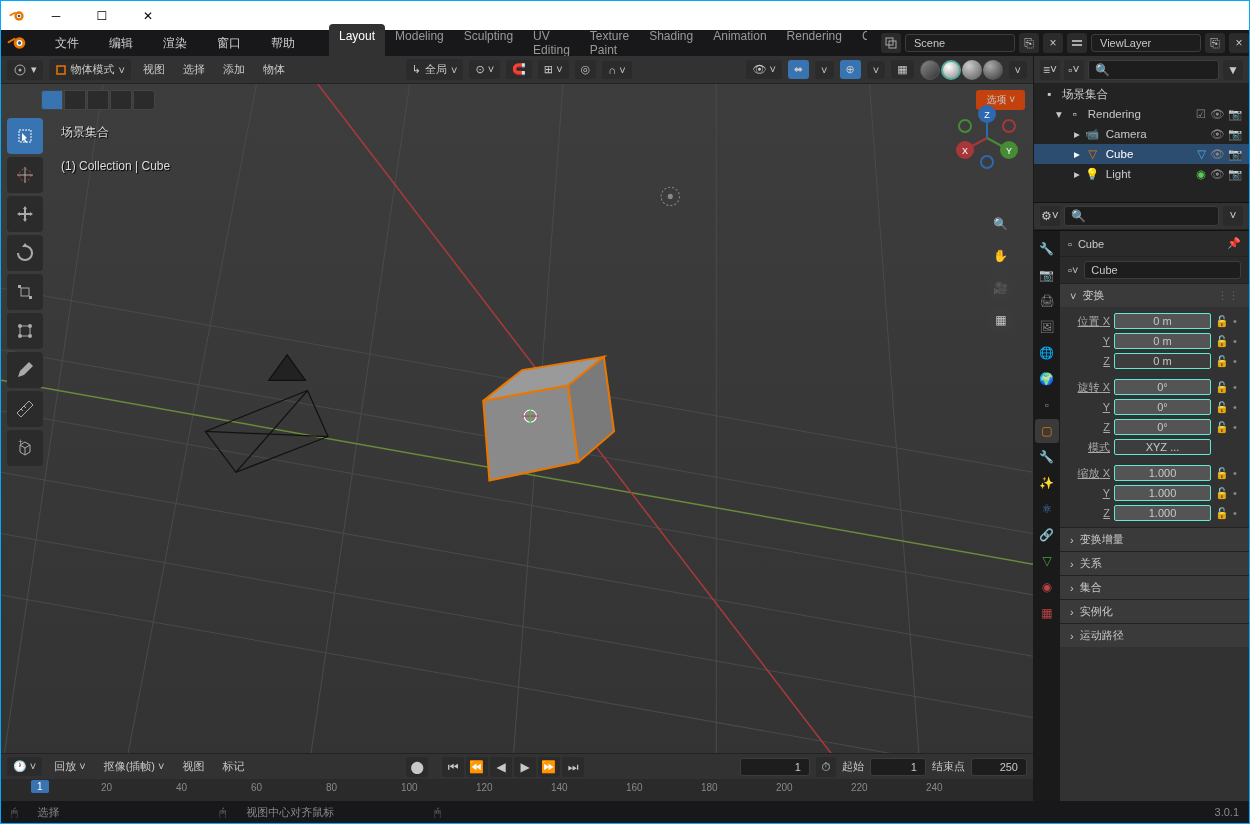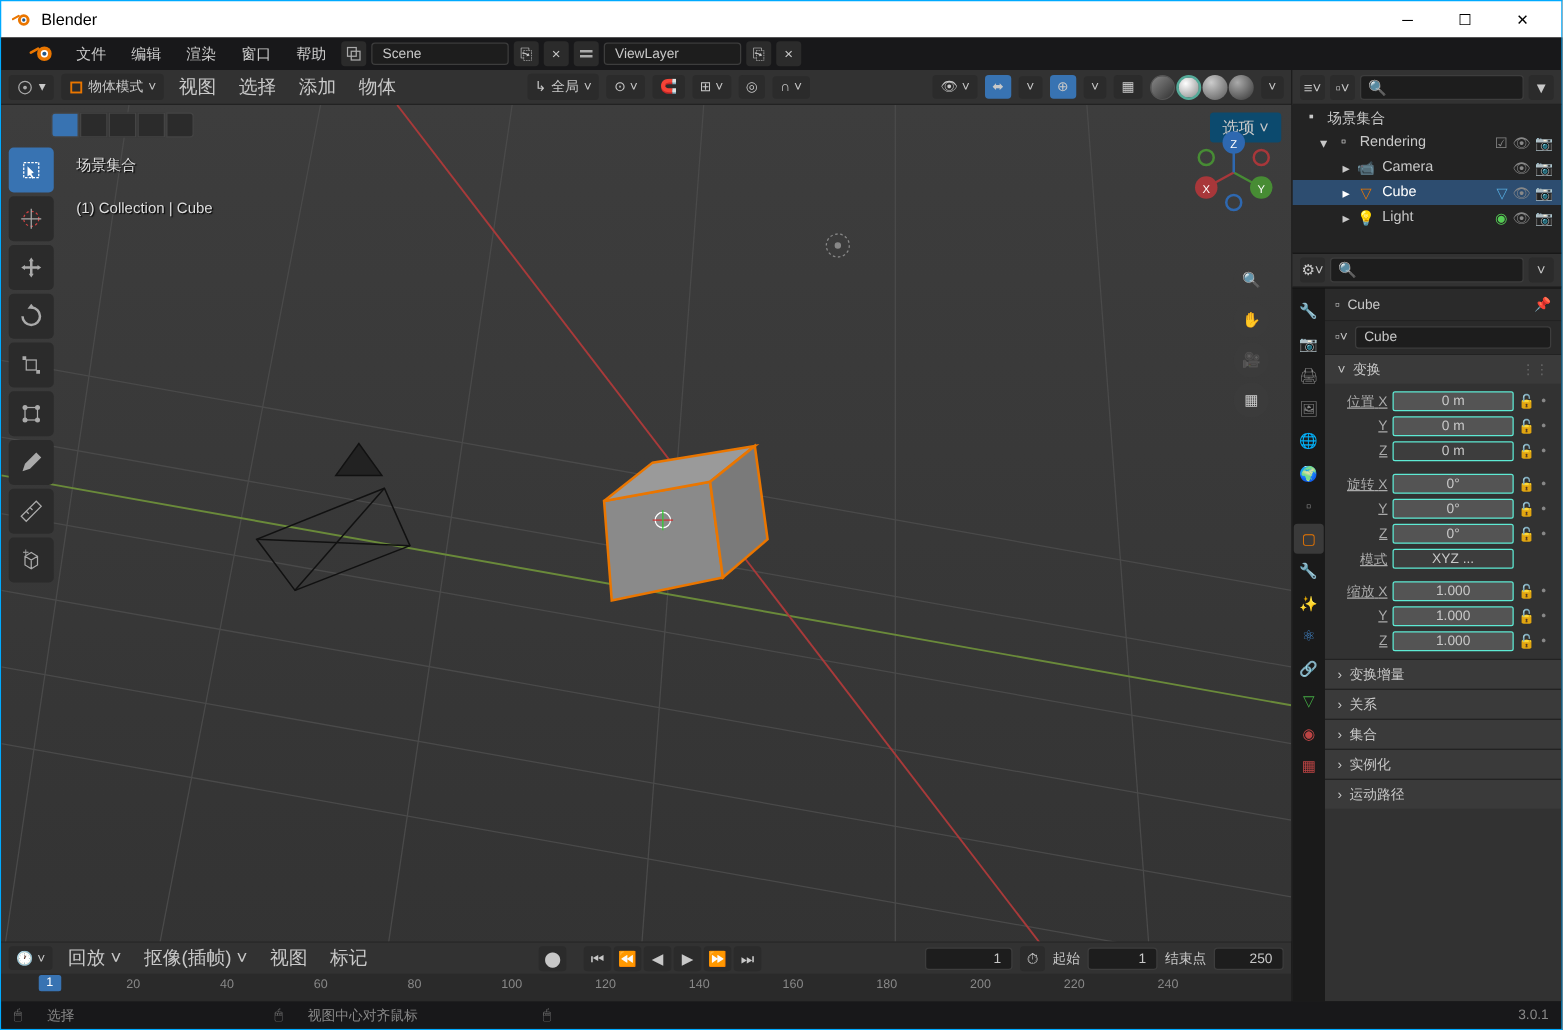--- a/index.html
+++ b/index.html
@@ -3,44 +3,44 @@
 <meta charset="utf-8">
 <style>
 * { margin:0; padding:0; box-sizing:border-box; font-family:"Segoe UI",Arial,sans-serif; }
 body { width:1250px; height:824px; background:#fff; overflow:hidden; font-size:12px; color:#c8c8c8; }
 .title-bar { height:30px; background:#fff; border:1px solid #00aaff; border-bottom:none; display:flex; align-items:center; padding:0 8px; }
 .title-bar .logo { width:16px; height:16px; margin-right:8px; }
 .title-bar-text { color:#000; font-size:13px; flex:1; }
 .win-btn { width:46px; height:30px; display:flex; align-items:center; justify-content:center; color:#000; cursor:pointer; }
 .app { height:794px; border:1px solid #00aaff; border-top:none; background:#232323; display:flex; flex-direction:column; }
 
-.menu-bar { height:26px; background:#18181a; display:flex; align-items:center; padding:0 16px; gap:4px; }
+.menu-bar { height:26px; background:#18181a; display:flex; align-items:center; padding:0 0; gap:14px; }
 .blender-icon { width:20px; height:20px; margin:0 6px; }
 .menu-bar span { padding:4px 8px; cursor:pointer; color:#ccc; }
 .menu-bar .ws-tabs { display:flex; margin-left:12px; flex:1; overflow:hidden; }
 .ws-tab { padding:5px 10px; cursor:pointer; color:#999; font-size:12px; }
 .ws-tab.active { background:#323232; border-radius:4px 4px 0 0; color:#fff; }
 .scene-block { display:flex; align-items:center; gap:4px; }
 .scene-field { background:#1d1d1d; border:1px solid #3d3d3d; padding:2px 8px; border-radius:3px; width:110px; font-size:11px; }
 .small-btn { width:20px; height:20px; background:#2b2b2b; border-radius:3px; display:flex; align-items:center; justify-content:center; cursor:pointer; }
 
 .main-row { flex:1; display:flex; min-height:0; }
 .viewport-col { flex:1; display:flex; flex-direction:column; min-width:0; }
 .vp-header { height:28px; background:#323232; border-bottom:1px solid #222; display:flex; align-items:center; padding:0 6px; gap:6px; }
 .hdr-btn { padding:3px 6px; background:#2b2b2b; border-radius:3px; cursor:pointer; font-size:11px; display:flex; align-items:center; gap:4px; }
-.hdr-txt { padding:3px 6px; cursor:pointer; font-size:15px; }
+.hdr-txt { padding:3px 6px; cursor:pointer; font-size:11px; }
 .shade-balls { display:flex; gap:1px; margin-left:auto; }
 .ball { width:20px; height:20px; border-radius:50%; cursor:pointer; }
 
 .vp-body { flex:1; position:relative; background:#3a3a3a; overflow:hidden; }
 .vp-body .sel-modes { position:absolute; top:6px; left:40px; display:flex; gap:1px; }
 .sel-modes div { width:22px; height:20px; background:#2b2b2b; border:1px solid #444; cursor:pointer; }
 .sel-modes div:first-child { border-radius:3px 0 0 3px; background:#3873b2; }
 .sel-modes div:last-child { border-radius:0 3px 3px 0; }
-.options-btn { position:absolute; top:6px; right:8px; background:#0c4a6e; padding:3px 10px; border-radius:3px; font-size:13px; cursor:pointer; }
+.options-btn { position:absolute; top:6px; right:8px; background:#c2410c; padding:3px 10px; border-radius:3px; font-size:10px; cursor:pointer; }
 
 .toolbar-left { position:absolute; top:34px; left:6px; display:flex; flex-direction:column; gap:3px; }
 .tool { width:36px; height:36px; background:#2b2b2b; border-radius:4px; display:flex; align-items:center; justify-content:center; cursor:pointer; color:#aaa; }
 .tool.active { background:#3873b2; color:#fff; }
 
 .overlay-text { position:absolute; top:40px; left:60px; font-size:12px; color:#ddd; text-shadow:1px 1px 1px #000; }
 .overlay-text .l2 { margin-top:18px; }
 
 .gizmo { position:absolute; top:18px; right:10px; width:72px; height:72px; }
 .nav-btn { position:absolute; right:18px; width:28px; height:28px; background:rgba(60,60,60,0.8); border-radius:50%; display:flex; align-items:center; justify-content:center; cursor:pointer; color:#ccc; }
@@ -93,40 +93,50 @@
 </head>
 <body>
 
 <div class="title-bar">
   <svg class="logo" viewBox="0 0 24 24">
       <circle cx="15" cy="12" r="7" fill="#ea7600"></circle>
       <circle cx="15" cy="12" r="3.5" fill="#fff"></circle>
       <circle cx="15" cy="12" r="2" fill="#265787"></circle>
       <path d="M2 11 L9 7" stroke="#ea7600" stroke-width="2.5" stroke-linecap="round"></path>
     </svg>
-  <span class="title-bar-text">Blender</span>
   <div class="win-btn">─</div>
   <div class="win-btn">☐</div>
   <div class="win-btn">✕</div>
 </div>
 
 <div class="app">
 
   <div class="menu-bar">
     <svg class="blender-icon" viewBox="0 0 24 24">
         <circle cx="15" cy="12" r="7" fill="#ea7600"></circle>
         <circle cx="15" cy="12" r="3.5" fill="#fff"></circle>
         <circle cx="15" cy="12" r="2" fill="#265787"></circle>
         <path d="M2 11 L9 7" stroke="#ea7600" stroke-width="2.5" stroke-linecap="round"></path>
       </svg>
     <span>文件</span>
     <span>编辑</span>
     <span>渲染</span>
     <span>窗口</span>
     <span>帮助</span>
+    <div class="ws-tabs">
+      <div class="ws-tab active">Layout</div>
+      <div class="ws-tab">Modeling</div>
+      <div class="ws-tab">Sculpting</div>
+      <div class="ws-tab">UV Editing</div>
+      <div class="ws-tab">Texture Paint</div>
+      <div class="ws-tab">Shading</div>
+      <div class="ws-tab">Animation</div>
+      <div class="ws-tab">Rendering</div>
+      <div class="ws-tab">Compositi</div>
+    </div>
     <div class="scene-block">
       <div class="small-btn">
           <svg width="12" height="12" viewBox="0 0 12 12">
             <rect x="1" y="1" width="7" height="7" fill="none" stroke="#aaa"></rect>
             <rect x="4" y="4" width="7" height="7" fill="none" stroke="#aaa"></rect>
           </svg>
         </div>
       <div class="scene-field">Scene</div>
       <div class="small-btn">⎘</div>
       <div class="small-btn">×</div>

